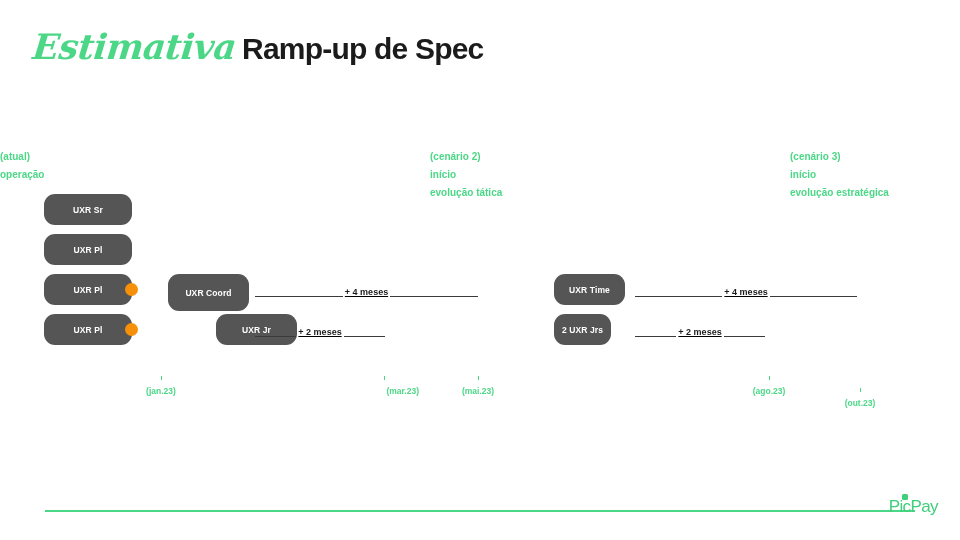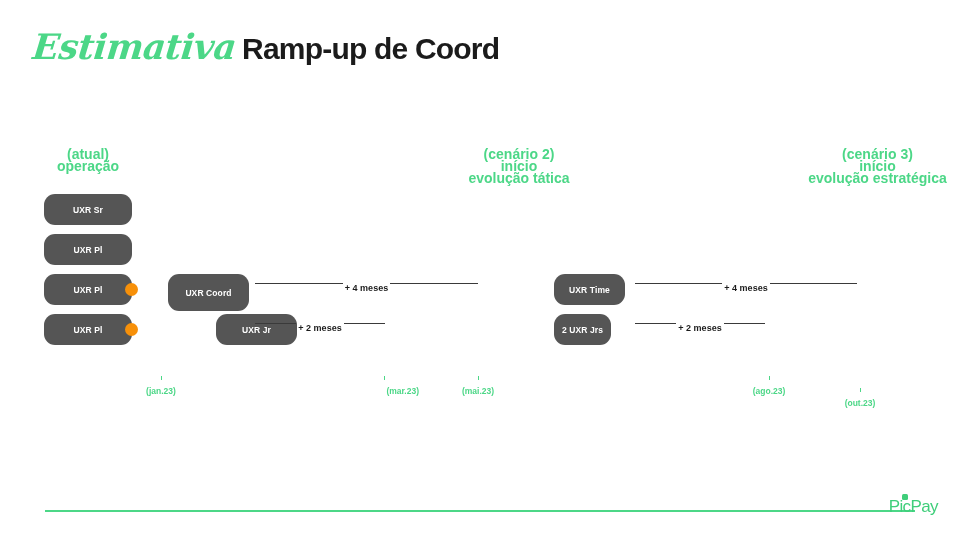--- a/index.html
+++ b/index.html
@@ -39,24 +39,23 @@
     font-size: 30px;
     color: #1b1b1b;
     letter-spacing: -0.8px;
     margin-left: 6px;
   }
 
   
   .col-head {
     position: absolute;
     color: #4CD787;
-    font-size: 14px;
-    font-weight: 700;
-    line-height: 12px;
-    text-align: center;
+    font-size: 10px;
+    font-weight: 700;
+    line-height: 18px;
     white-space: nowrap;
   }
   #col-head-0 { left: 0px;   top: 148px; width: 176px; }
   #col-head-1 { left: 430px; top: 148px; width: 178px; }
   #col-head-2 { left: 790px; top: 148px; width: 175px; }
 
   
   .role-box {
     position: absolute;
     background: #555555;
@@ -76,21 +75,22 @@
     height: 13px;
     border-radius: 50%;
     background: #F79009;
   }
 
   
   .duration {
     position: absolute;
     height: 14px;
     display: flex;
-    align-items: flex-start;
+    align-items: flex-end;
+    text-decoration: underline;
   }
   .duration .seg {
     flex: 1 1 auto;
     height: 1px;
     background: #3a3a3a;
   }
   .duration .lbl {
     font-size: 9px;
     font-weight: 700;
     color: #1b1b1b;
@@ -145,21 +145,21 @@
     height: 6px;
     border-radius: 1.5px;
     background: #3FCE7A;
   }
 </style>
 </head>
 <body>
 
 <div id="slide-title">
   <span id="title-script">Estimativa</span>
-  <span id="title-bold">Ramp-up de Coord</span>
+  <span id="title-bold">Ramp-up de Spec</span>
 </div>
 
 <div class="col-head" id="col-head-0">(atual)<br>operação</div>
 <div class="col-head" id="col-head-1">(cenário 2)<br>início<br>evolução tática</div>
 <div class="col-head" id="col-head-2">(cenário 3)<br>início<br>evolução estratégica</div>
 
 <div class="role-box" style="left:44px; top:194px; width:88px; height:31px;">UXR Sr</div>
 
 <div class="role-box" style="left:44px; top:234px; width:88px; height:31px;">UXR Pl</div>
 

